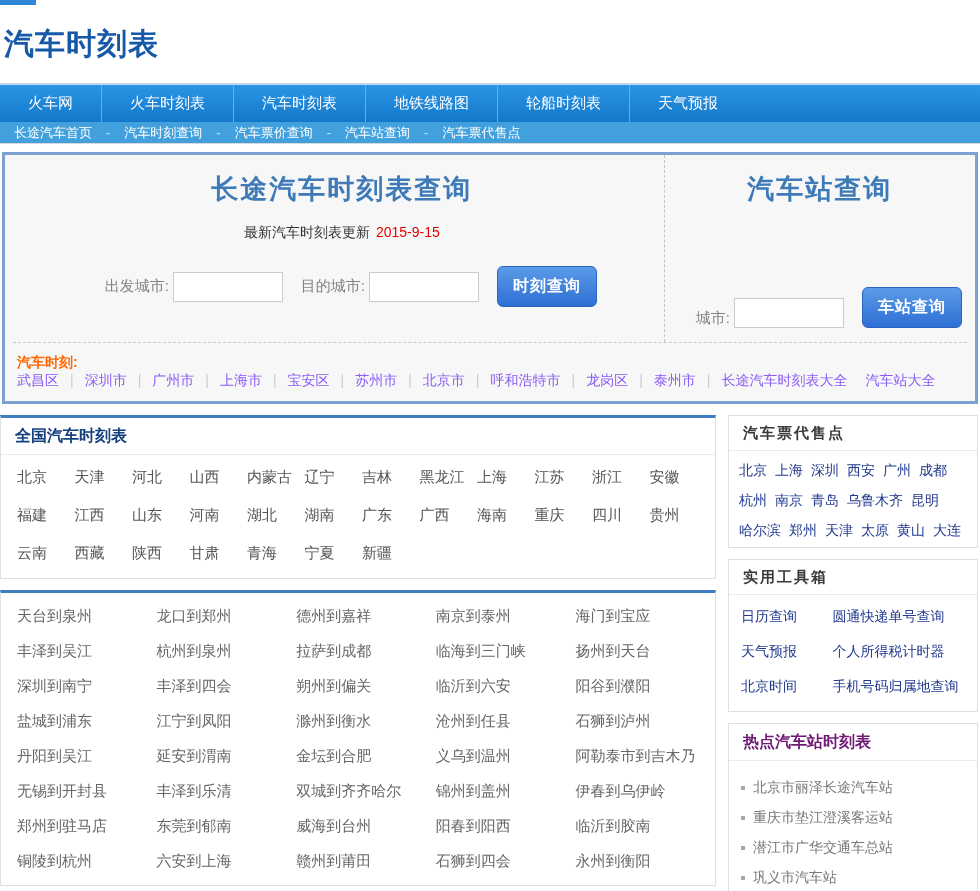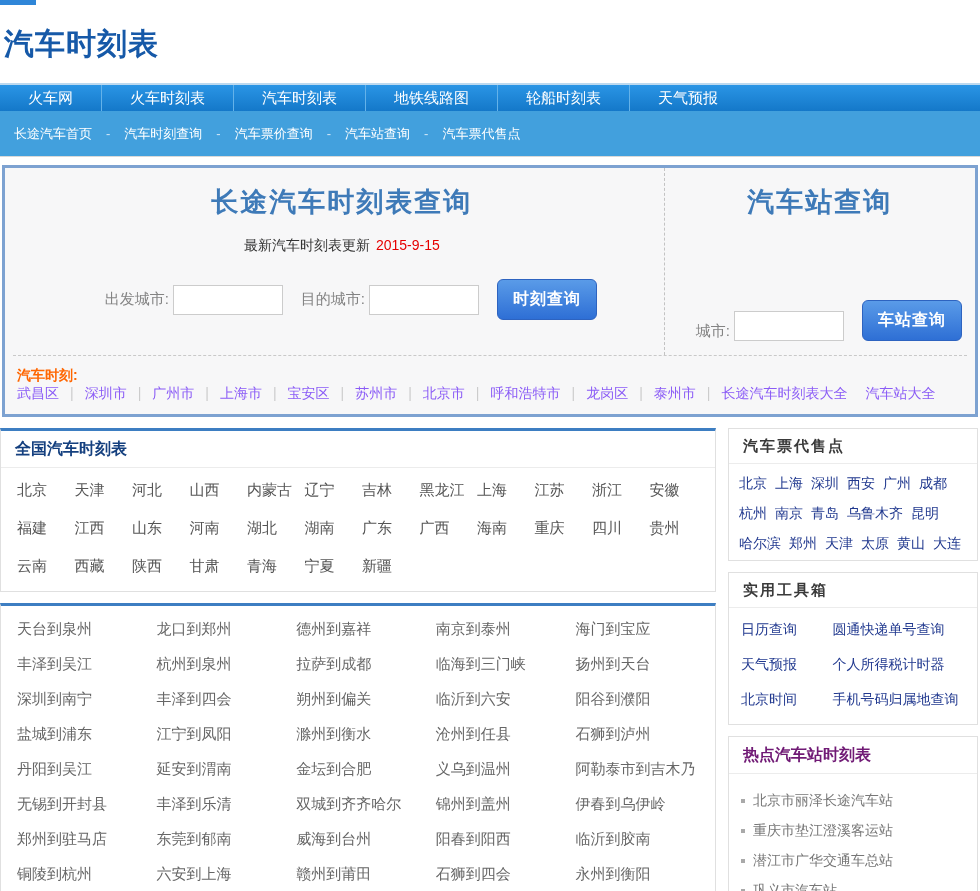--- a/index.html
+++ b/index.html
@@ -12,28 +12,28 @@
   .top-sliver { position:absolute; top:0; left:0; width:36px; height:5px; background:#2f86d8; }
 
   
   .header { padding:24px 0 18px 4px; }
   .logo { font-size:30px; font-weight:bold; color:#1659a8; letter-spacing:1px; }
 
   
   .nav {
     border-top:2px solid #bcd9ef;
     background:linear-gradient(#2a95e5,#1478c9);
-    height:28px; display:flex; align-items:stretch;
+    height:39px; display:flex; align-items:stretch;
   }
   .nav li { display:flex; align-items:center; padding:0 28px; color:#fff; font-size:15px; cursor:pointer; }
   .nav li + li { border-left:1px solid #64b2e9; }
 
   
   .subnav {
-    background:#42a0dd; height:46px; display:flex; align-items:center;
+    background:#42a0dd; height:22px; display:flex; align-items:center;
     padding-left:14px; border-bottom:1px solid #d9d9d9;
   }
   .subnav li { color:#fff; font-size:13px; cursor:pointer; }
   .subnav li + li::before { content:"-"; color:#cfe6f7; margin:0 14px; cursor:default; }
 
   
   .panel { margin:8px 2px 0 2px; border:3px solid #7da2d1; background:#f7f7f8; }
   .panel-main { display:flex; min-height:158px;margin-left:15px; }
   .panel-left { width:67.5%; border-right:1px dashed #c3c3c3; text-align:center; padding:16px 0 14px; }
   .panel-right { flex:1; text-align:center; padding:16px 0 14px; }

